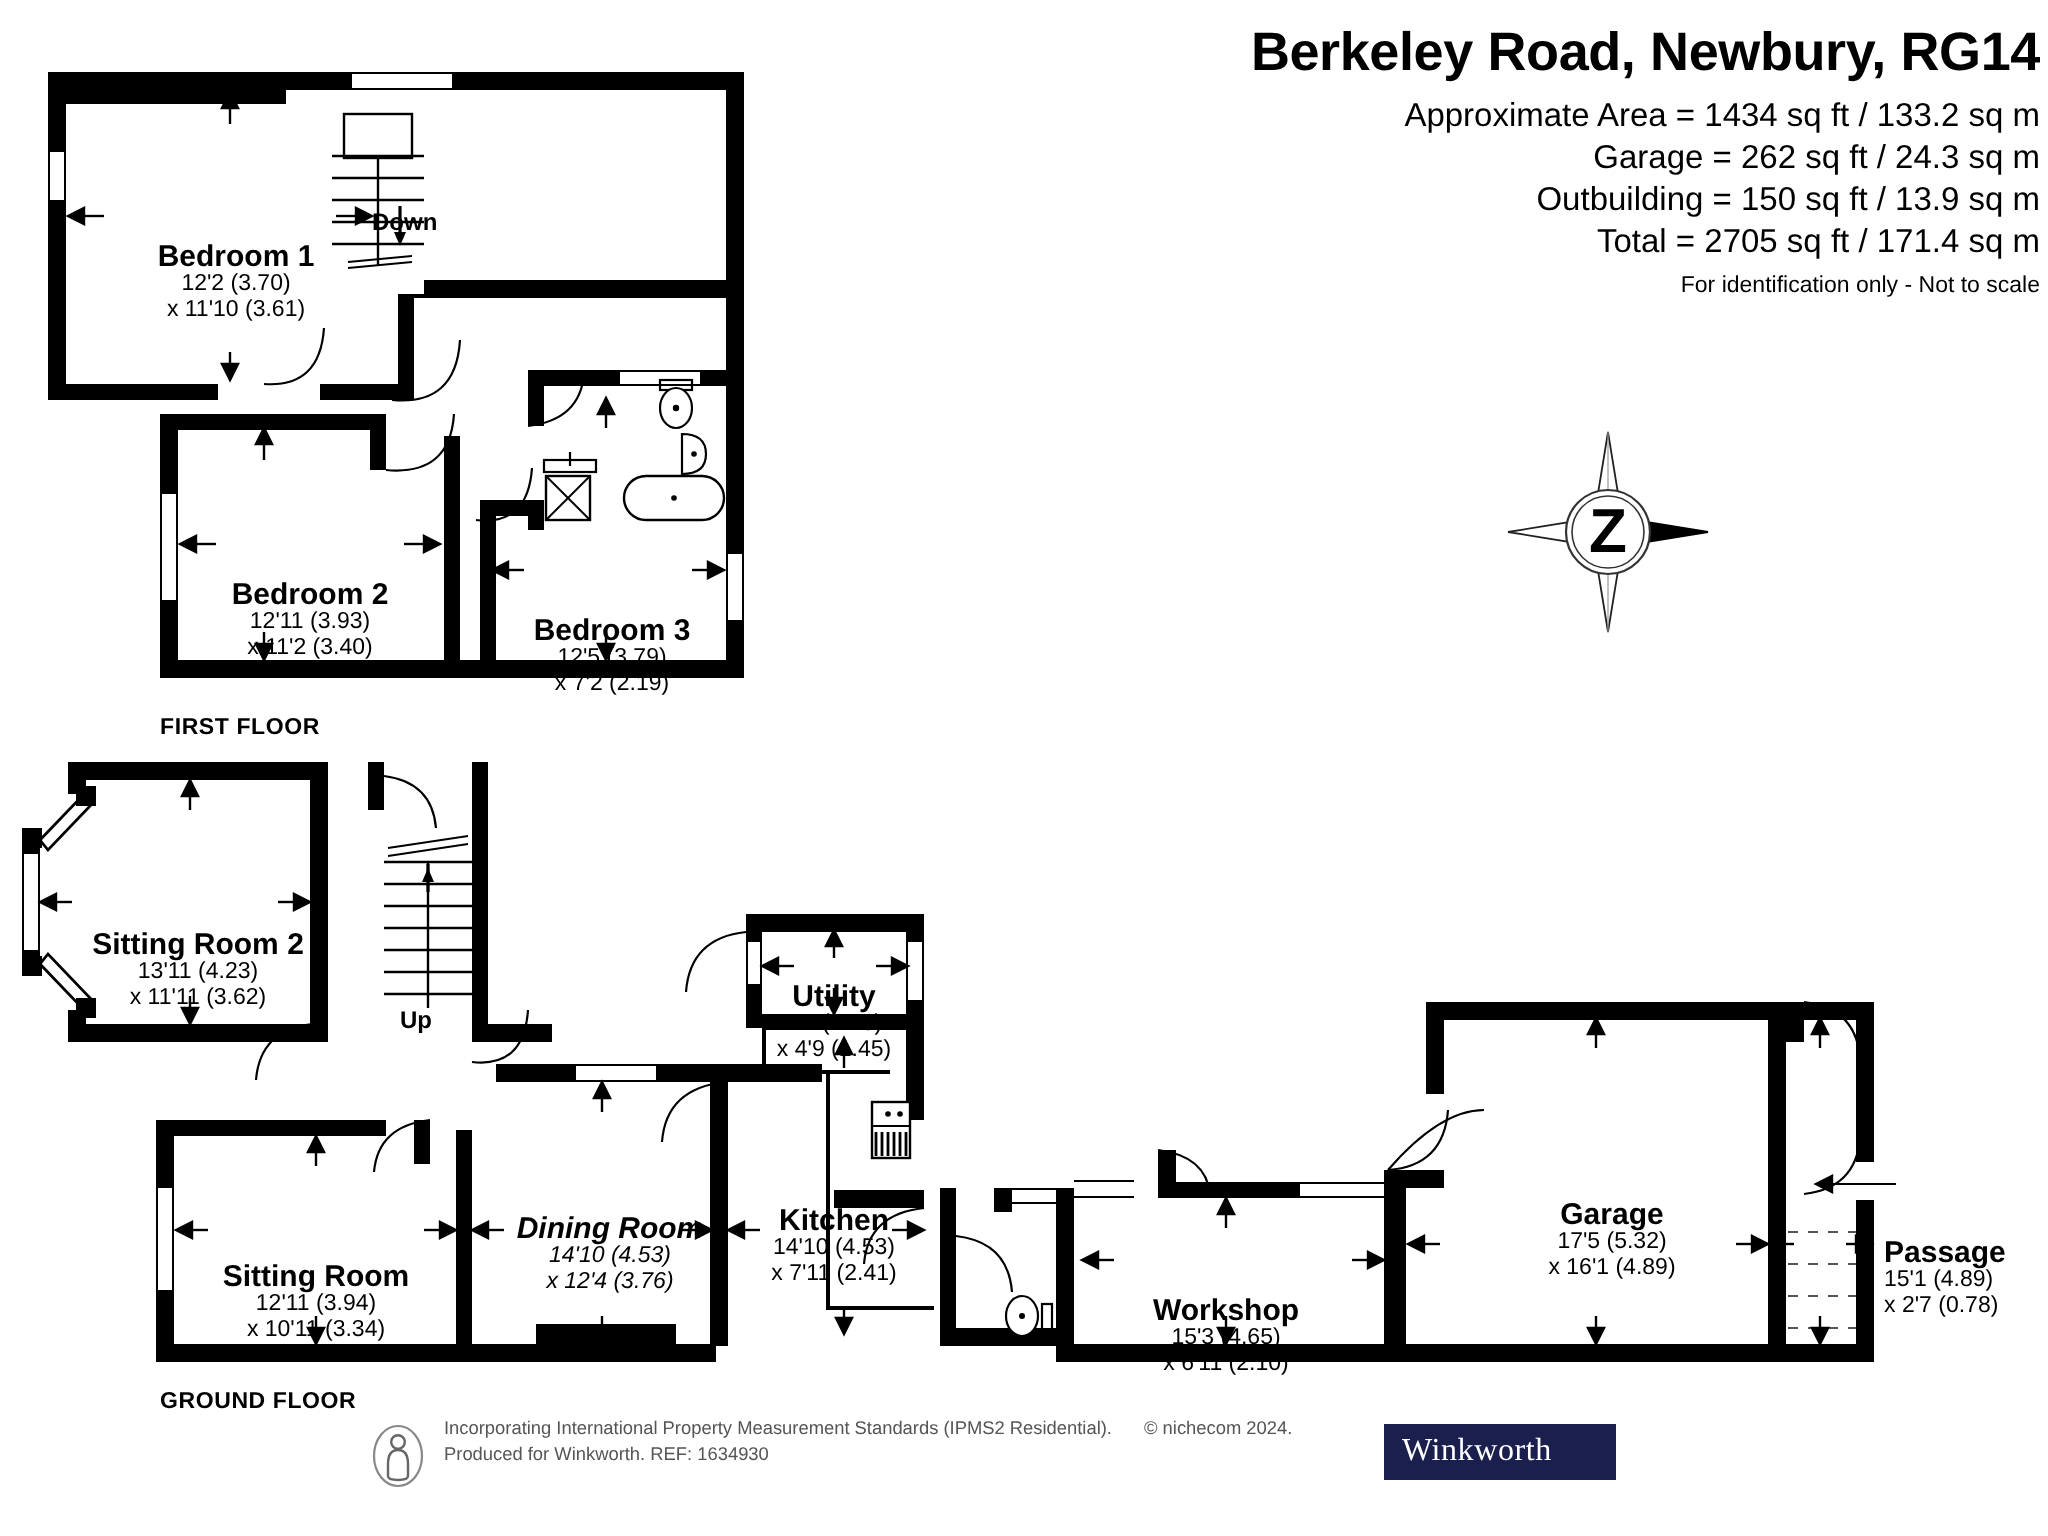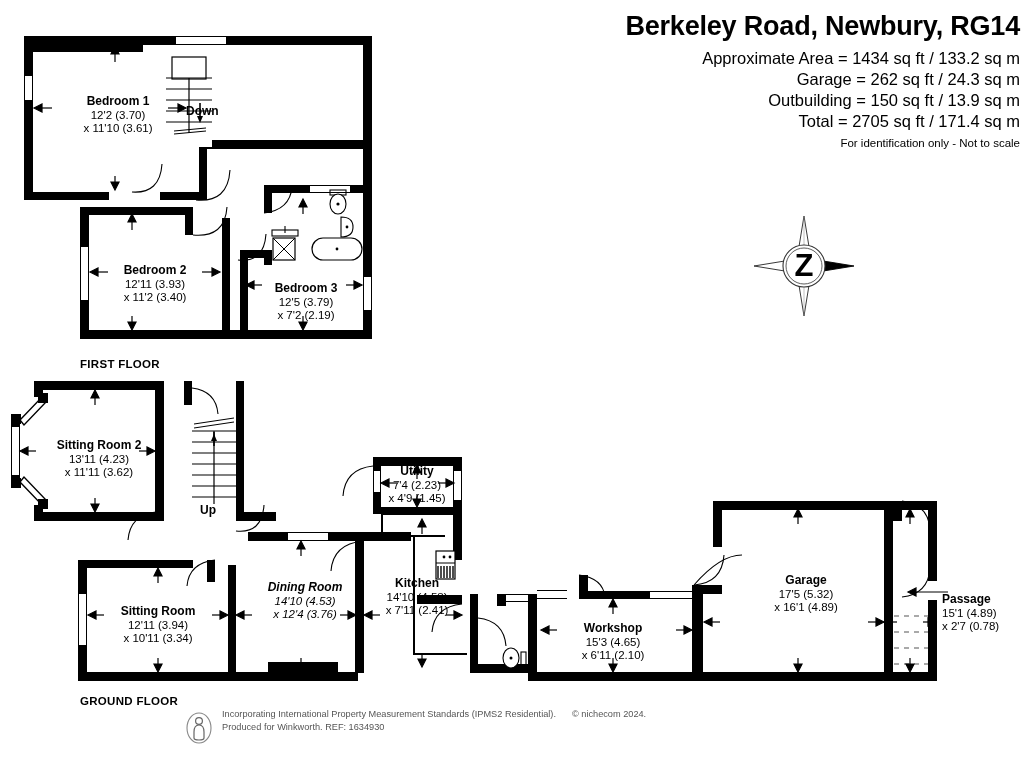--- a/index.html
+++ b/index.html
@@ -76,23 +76,24 @@
 
   
   .room {
     position: absolute;
     text-align: center;
     color: #000;
     line-height: 13.5px;
     white-space: nowrap;
   }
   .room .rname {
-    font-size: 12px;
+    font-size: 15px;
     font-weight: bold;
     display: block;
+    margin-top: 27px;
   }
   .room .rdim {
     font-size: 11.5px;
     display: block;
   }
   .stair-label {
     position: absolute;
     font-size: 12px;
     font-weight: bold;
     color: #000;
@@ -615,14 +616,17 @@
       <path d="M 13 13 q 5 0 5 7 l 0 6 q 0 2 -5 2 q -5 0 -5 -2 l 0 -6 q 0 -7 5 -7 z" fill="none" stroke="#666" stroke-width="1.2"></path>
     </svg>
     <div id="footer-text">
       <span class="fline">
         <span>Incorporating International Property Measurement Standards (IPMS2 Residential).</span><span class="copyr">© nichecom 2024.</span>
       </span>
       <span class="fline">Produced for Winkworth.   REF: 1634930</span>
     </div>
   </div>
 
+  <div id="logo">
+    <span>Winkworth</span>
+  </div>
 
 </div>
 
 </body></html>

